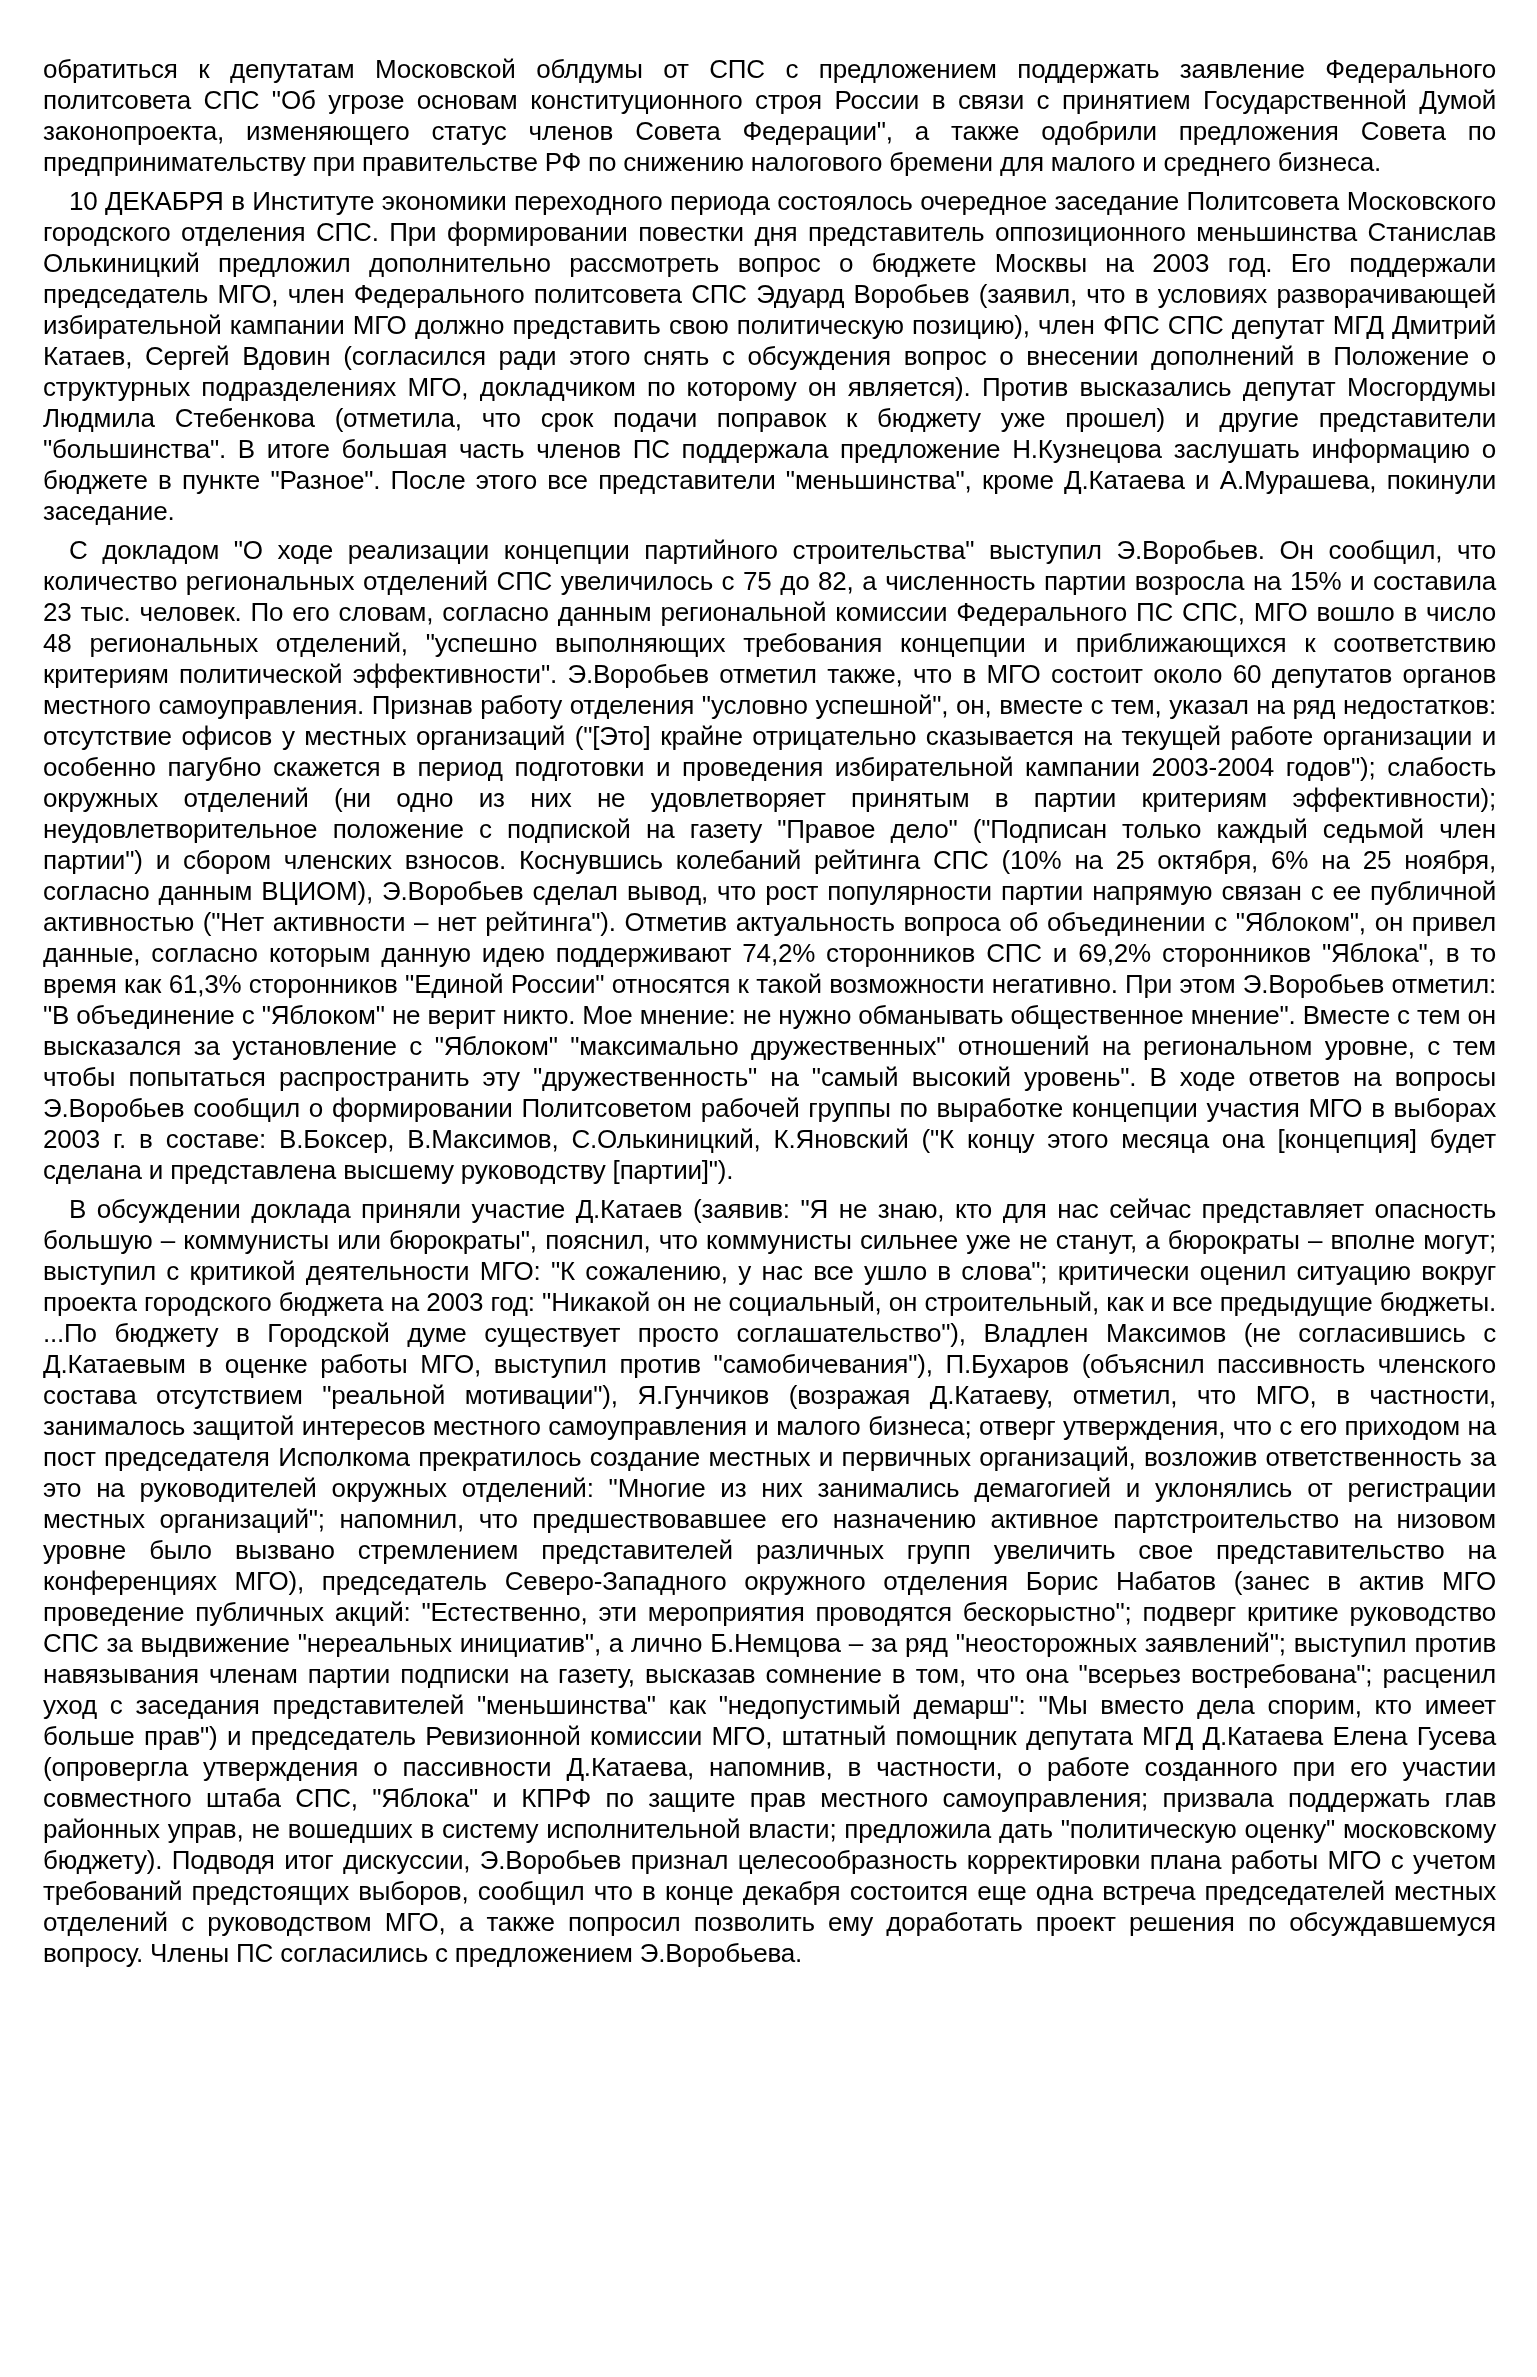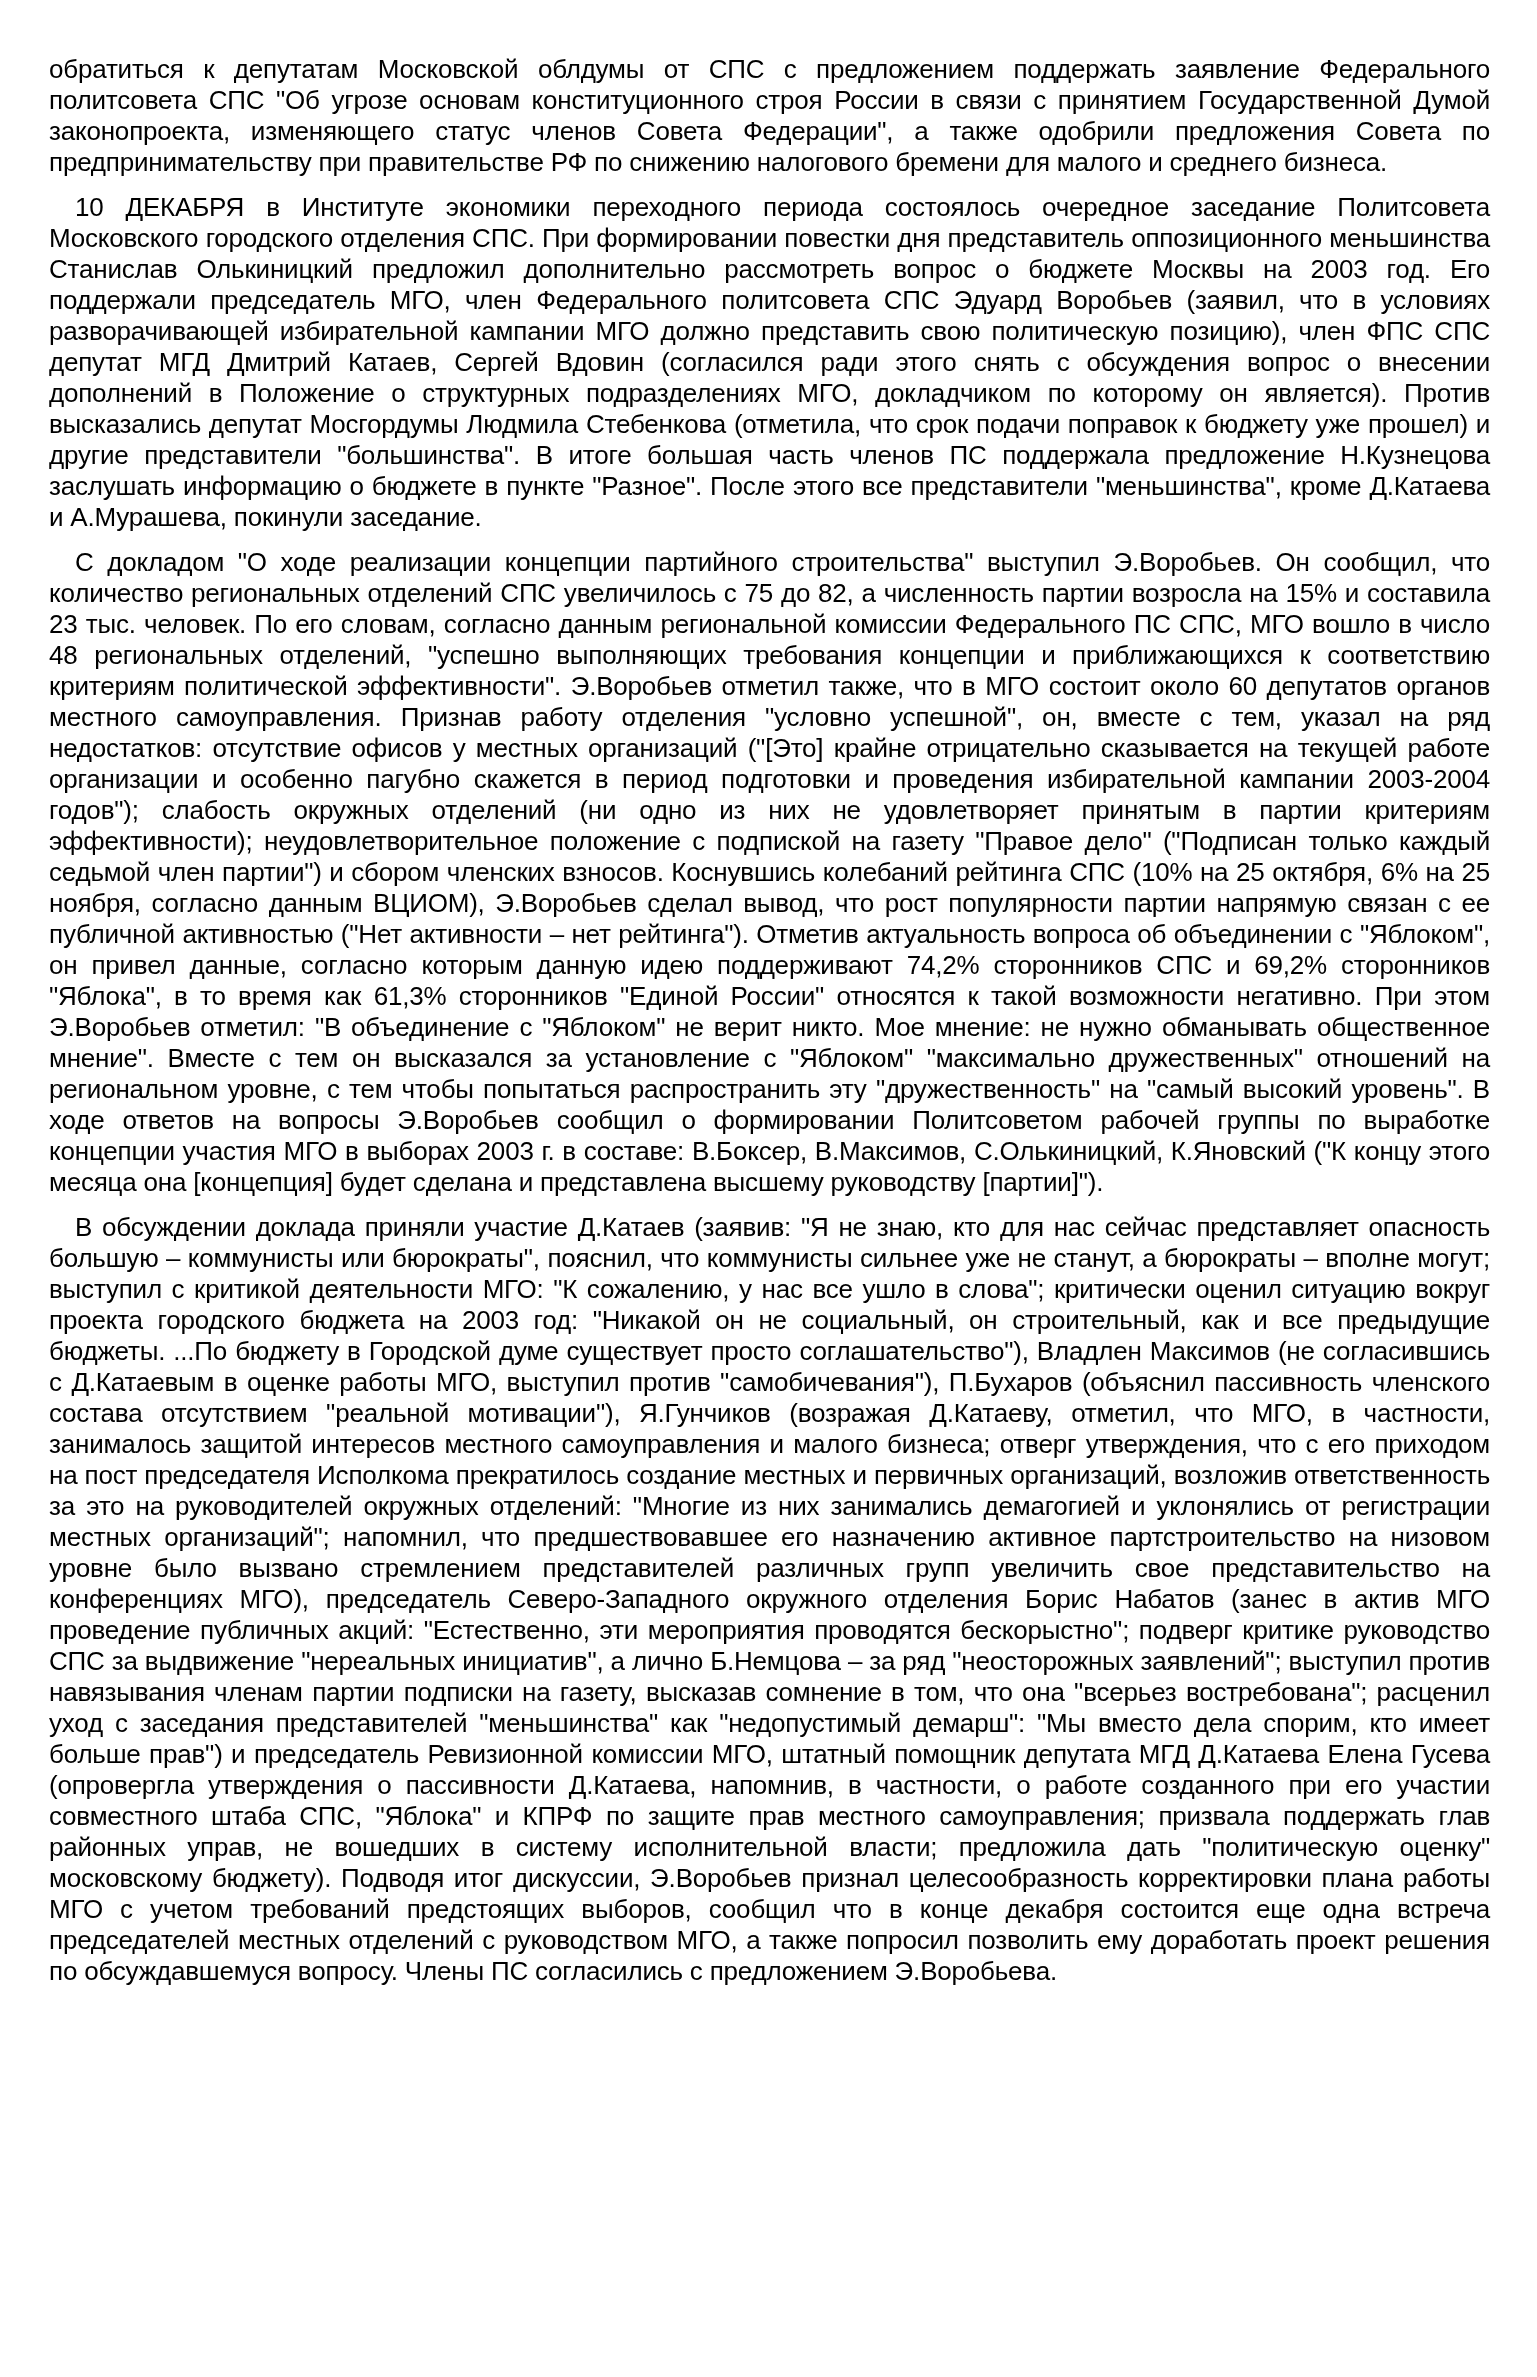--- a/index.html
+++ b/index.html
@@ -49,21 +49,21 @@
   }
   .article {
     margin: 54px 33px 0 35px;
     font-size: 26px;
     line-height: 31px;
     letter-spacing: -0.2px;
     text-align: justify;
     color: #000;
   }
   .article p {
-    margin: 14px;
+    margin: 8px;
     padding: 0;
     text-indent: 26px;
   }
   .article p.no-indent {
     text-indent: 0;
   }
 </style>
 </head>
 <body>
 

